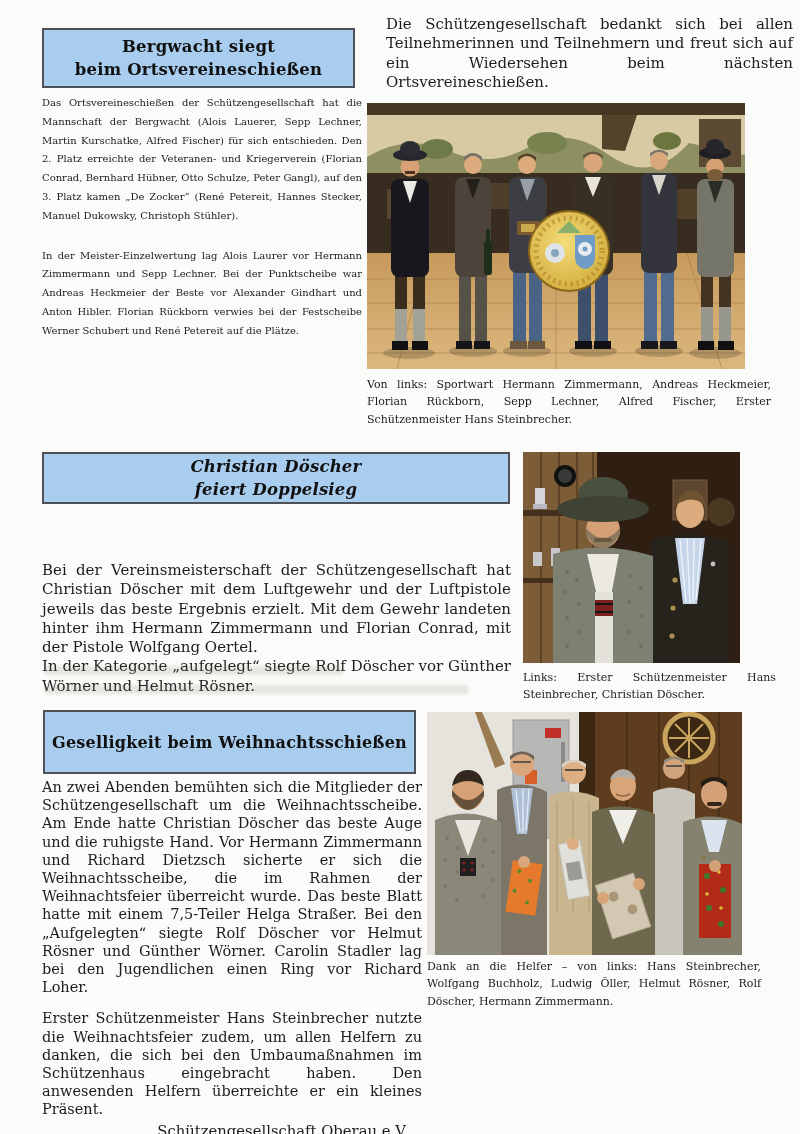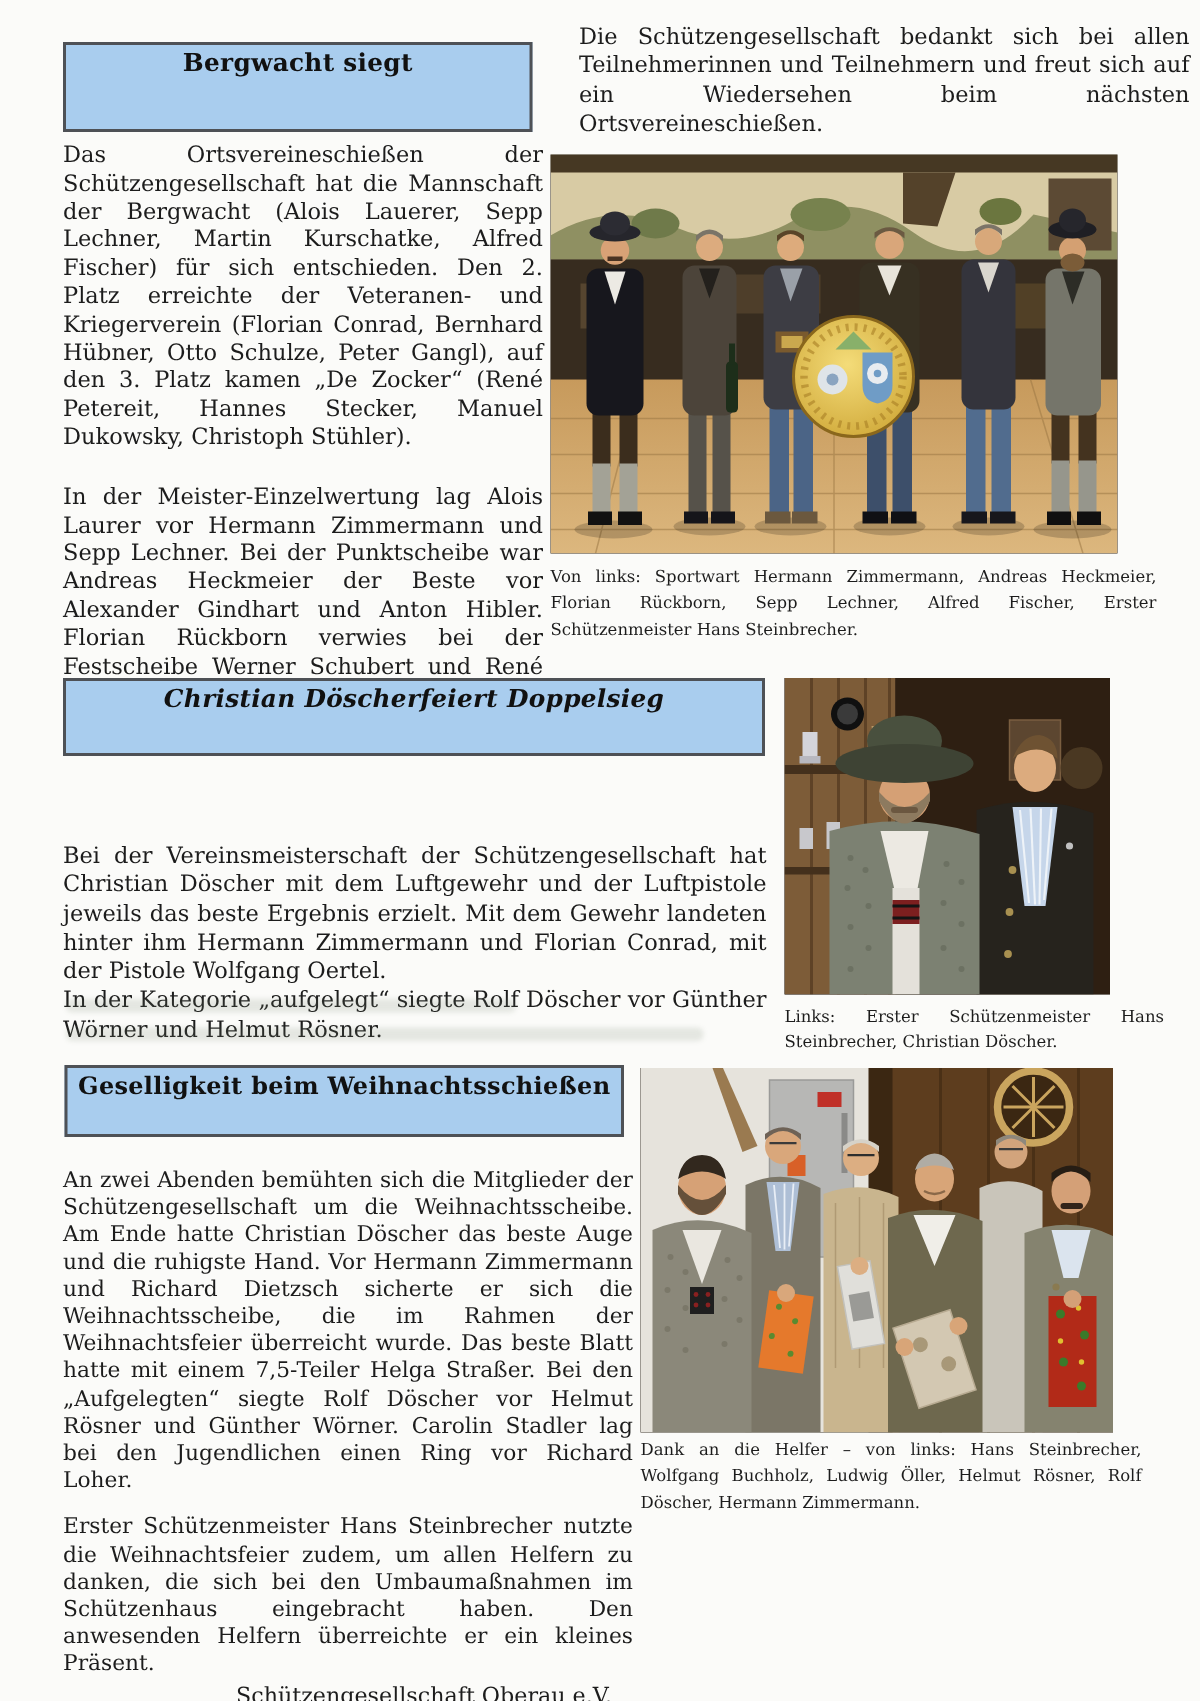--- a/index.html
+++ b/index.html
@@ -7,45 +7,46 @@
     width:800px; height:1134px; position:relative;
     background:#fbfbf9; color:#1c1c1c;
     font-family:"DejaVu Serif", serif;
     overflow:hidden;
   }
   .abs { position:absolute; }
   .hdr {
     background:#a9cdee;
     border:2px solid #4e5156;
     box-sizing:border-box;
-    display:flex; flex-direction:row; justify-content:center;
+    display:flex; flex-direction:column; justify-content:center;
     text-align:center; font-weight:bold;
     font-size:16.5px; line-height:23px; letter-spacing:.2px;
     color:#111;
   }
   .body-text { font-size:15px; line-height:19.3px; text-align:justify; }
   .body-text p { margin:0; }
-  .col1 { font-size:15px; line-height:18.8px; }
+  .col1 { font-size:10px; line-height:18.8px; }
   .col1 .p2 { margin-top:21px; }
   .col3 { font-size:14.5px; line-height:18.2px; }
   .col3 .p2 { margin-top:13px; }
   .sig { text-align:right; padding-right:14px; margin-top:3px; font-size:14.8px; }
   .caption { font-size:11px; line-height:17.3px; text-align:justify; }
   .photo { overflow:hidden; background:#2a2015; }
   .photo svg { display:block; width:100%; height:100%; }
   .bleedbar {
     position:absolute; background:#77856f; opacity:.17;
     filter:blur(1.6px); border-radius:4px; height:9px;
   }
 </style>
 </head>
 <body>
 
 <div class="abs hdr" style="left:42px; top:28px; width:313px; height:60px;">
   <div>Bergwacht siegt</div>
+  <div>beim Ortsvereineschießen</div>
 </div>
 
 <div class="abs body-text col1" style="left:42px; top:94px; width:320px;">
   <p>Das Ortsvereineschießen der Schützengesellschaft hat die Mannschaft der Bergwacht (Alois Lauerer, Sepp Lechner, Martin Kurschatke, Alfred Fischer) für sich entschieden. Den 2. Platz erreichte der Veteranen- und Kriegerverein (Florian Conrad, Bernhard Hübner, Otto Schulze, Peter Gangl), auf den 3. Platz kamen „De Zocker“ (René Petereit, Hannes Stecker, Manuel Dukowsky, Christoph Stühler).</p>
   <p class="p2">In der Meister-Einzelwertung lag Alois Laurer vor Hermann Zimmermann und Sepp Lechner. Bei der Punktscheibe war Andreas Heckmeier der Beste vor Alexander Gindhart und Anton Hibler. Florian Rückborn verwies bei der Festscheibe Werner Schubert und René Petereit auf die Plätze.</p>
 </div>
 
 <div class="abs body-text" style="left:367px; top:15px; width:407px;margin-left:19px;">
   <p>Die Schützengesellschaft bedankt sich bei allen Teilnehmerinnen und Teilnehmern und freut sich auf ein Wiedersehen beim nächsten Ortsvereineschießen.</p>
 </div>
@@ -275,21 +276,21 @@
   </svg>
 </div>
 
 <div class="abs caption" style="left:523px; top:669px; width:253px;">Links: Erster Schützenmeister Hans Steinbrecher, Christian Döscher.</div>
 
 <div class="abs" style="left:44px; top:666px; width:440px; height:36px;">
   <div class="bleedbar" style="left:0; top:2; width:300px;"></div>
   <div class="bleedbar" style="left:0; top:19px; width:425px;"></div>
 </div>
 
-<div class="abs hdr" style="left:43px; top:710px; width:373px; height:48px; font-size:16px;">
+<div class="abs hdr" style="left:43px; top:710px; width:373px; height:64px; font-size:16px;">
   <div>Geselligkeit beim Weihnachtsschießen</div>
 </div>
 
 <div class="abs body-text col3" style="left:42px; top:778px; width:380px;">
   <p>An zwei Abenden bemühten sich die Mitglieder der Schützengesellschaft um die Weihnachtsscheibe. Am Ende hatte Christian Döscher das beste Auge und die ruhigste Hand. Vor Hermann Zimmermann und Richard Dietzsch sicherte er sich die Weihnachtsscheibe, die im Rahmen der Weihnachtsfeier überreicht wurde. Das beste Blatt hatte mit einem 7,5-Teiler Helga Straßer. Bei den „Aufgelegten“ siegte Rolf Döscher vor Helmut Rösner und Günther Wörner. Carolin Stadler lag bei den Jugendlichen einen Ring vor Richard Loher.</p>
   <p class="p2">Erster Schützenmeister Hans Steinbrecher nutzte die Weihnachtsfeier zudem, um allen Helfern zu danken, die sich bei den Umbaumaßnahmen im Schützenhaus eingebracht haben. Den anwesenden Helfern überreichte er ein kleines Präsent.</p>
   <div class="sig">Schützengesellschaft Oberau e.V.</div>
 </div>
 
 <div class="abs photo" style="left:427px; top:712px; width:315px; height:243px;">

